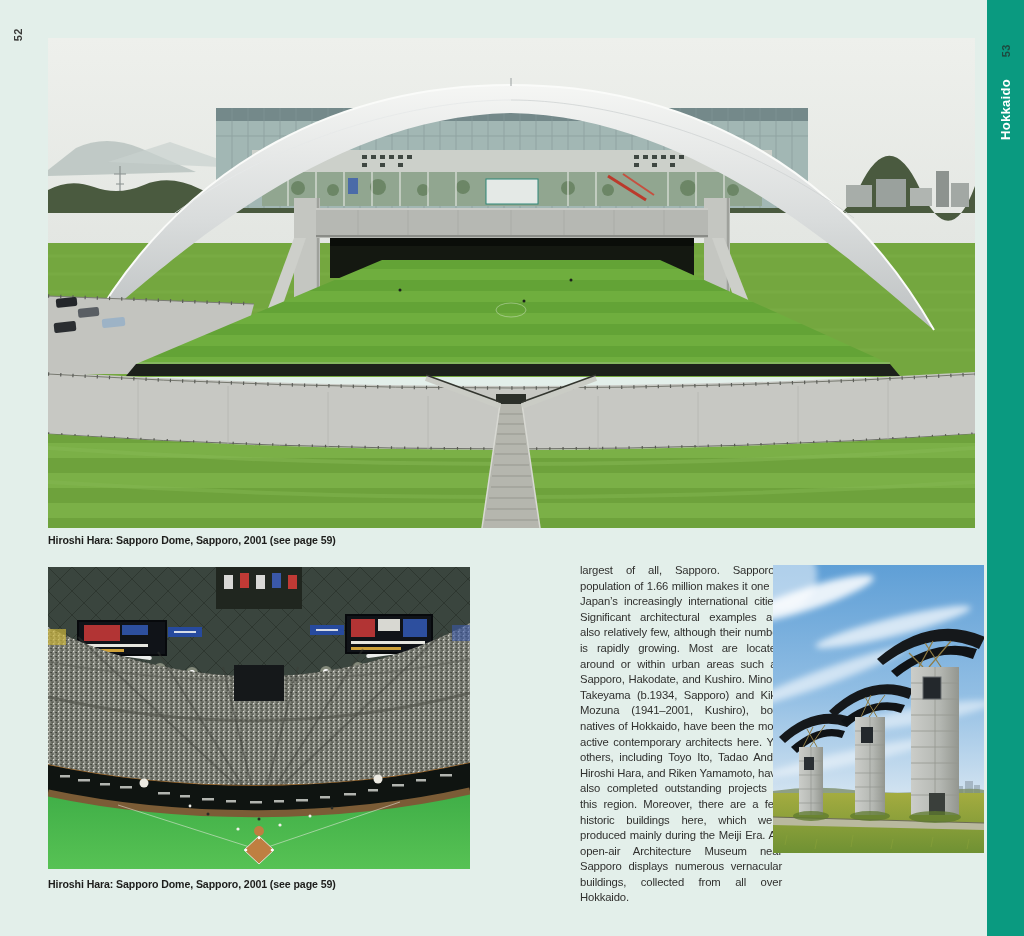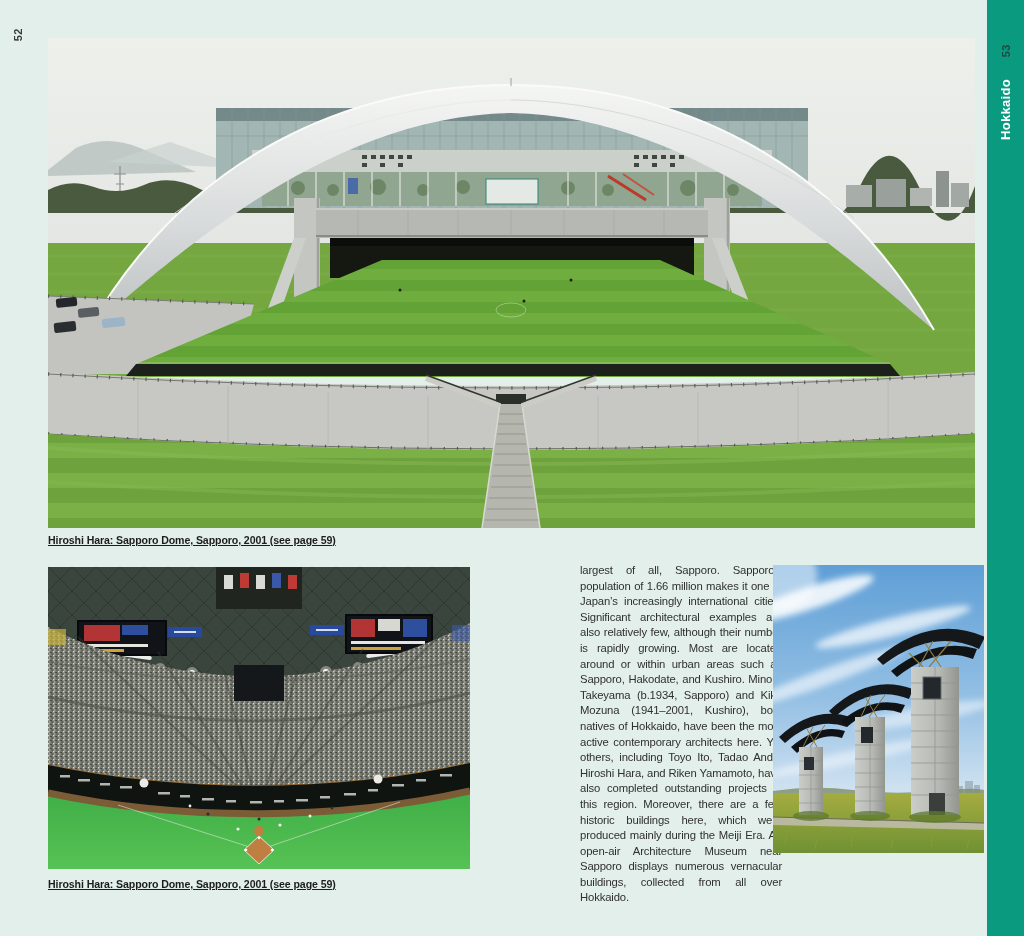--- a/index.html
+++ b/index.html
@@ -31,21 +31,21 @@
     display:flex;align-items:center;justify-content:center;
     font-size:13px;font-weight:bold;color:#ffffff;letter-spacing:.3px;
   }
   .fig{position:absolute;display:block;line-height:0;}
   .fig svg{display:block;}
   .fig-main{left:48px;top:38px;width:927px;height:490px;}
   .fig-interior{left:48px;top:567px;width:422px;height:302px;}
   .fig-guesthouse{left:773px;top:565px;width:211px;height:288px;}
   .caption{
     position:absolute;font-size:10.6px;font-weight:bold;color:#1d1d1b;
-    letter-spacing:-0.1px;line-height:15px;text-decoration:underline;
+    letter-spacing:-0.1px;line-height:15px;
   }
   .caption-main{left:48px;top:533px;width:500px;}
   .caption-interior{left:48px;top:877px;width:500px;}
   .caption-guesthouse{left:773px;top:862px;width:215px;}
   .article{
     position:absolute;left:580px;top:563px;width:202px;
     font-size:11.3px;line-height:15.6px;color:#30302e;
     text-align:justify;letter-spacing:-0.15px;
   }
 </style>

